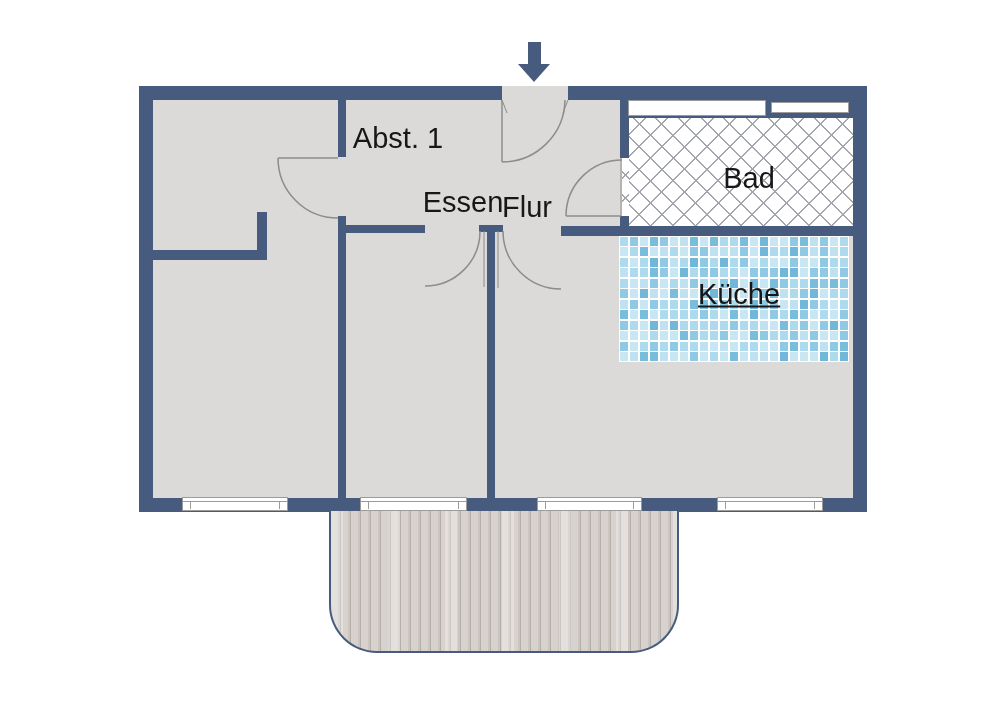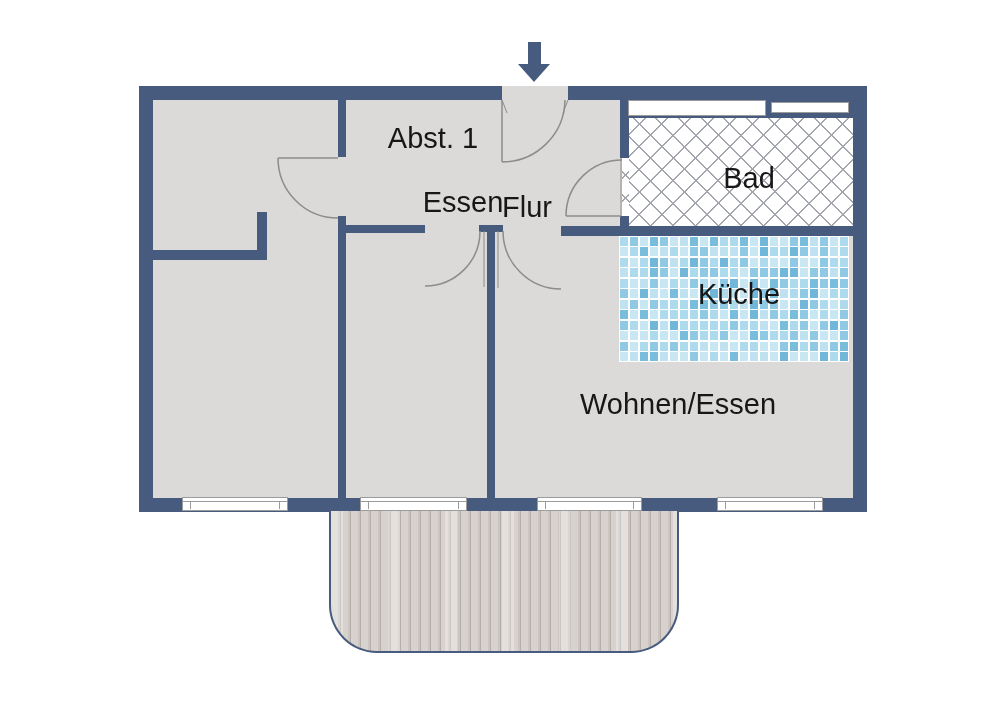--- a/index.html
+++ b/index.html
@@ -386,20 +386,19 @@
     <path class="door thin" d="M621,158 L621,216"></path>
     <path class="door" d="M480,231 A55,55 0 0 1 425,286"></path>
     <path class="door" d="M503,231 A58,58 0 0 0 561,289"></path>
     <path class="door thin" d="M484,231 L484,287"></path>
     <path class="door thin" d="M498,231 L498,288"></path>
   </svg>
 
   <div class="arrow-shaft"></div>
   <div class="arrow-head"></div>
 
-  <div class="room-label" style="left:433px;top:138px;">Abst. 1</div>
+  <div class="room-label" style="left:398px;top:138px;">Abst. 1</div>
   <div class="room-label" style="left:463px;top:202px;">Essen</div>
   <div class="room-label" style="left:527px;top:207px;">Flur</div>
   <div class="room-label" style="left:749px;top:178px;text-align:right;">Bad</div>
-  <div class="room-label" style="left:739px;top:294px;">Küche</div>
-  <div class="room-label" style="left:678px;top:404px;">Wohnen/Essen</div>
+  <div class="room-label" style="left:739px;top:294px;text-decoration:underline;">Küche</div>
 
 </div>
 
 </body></html>

